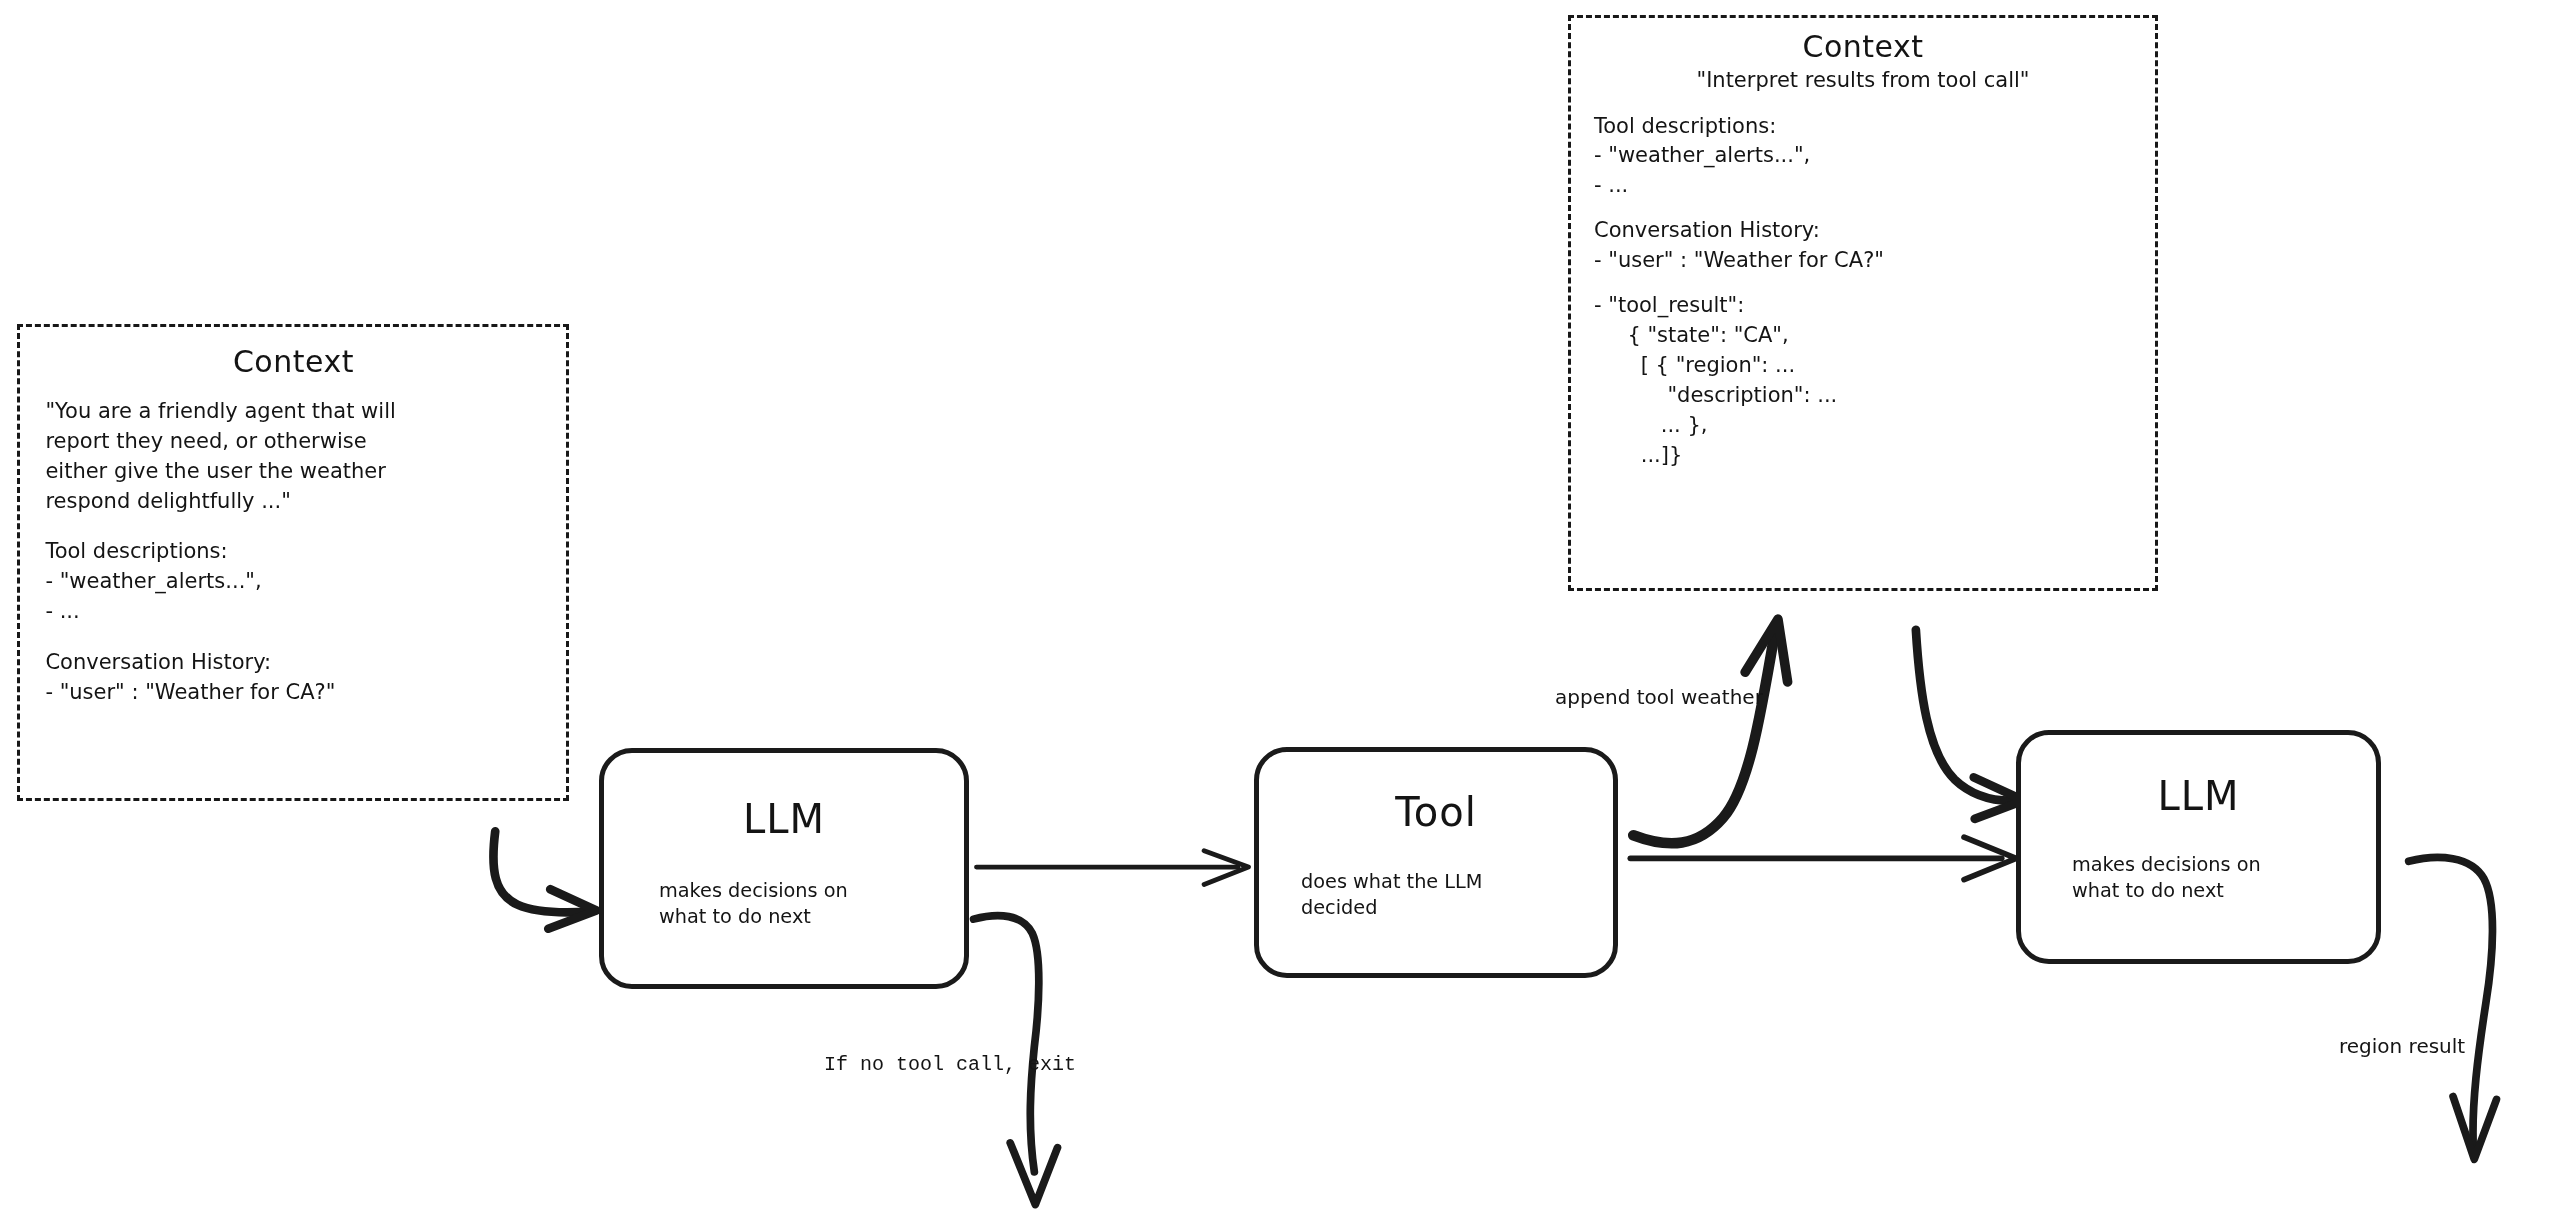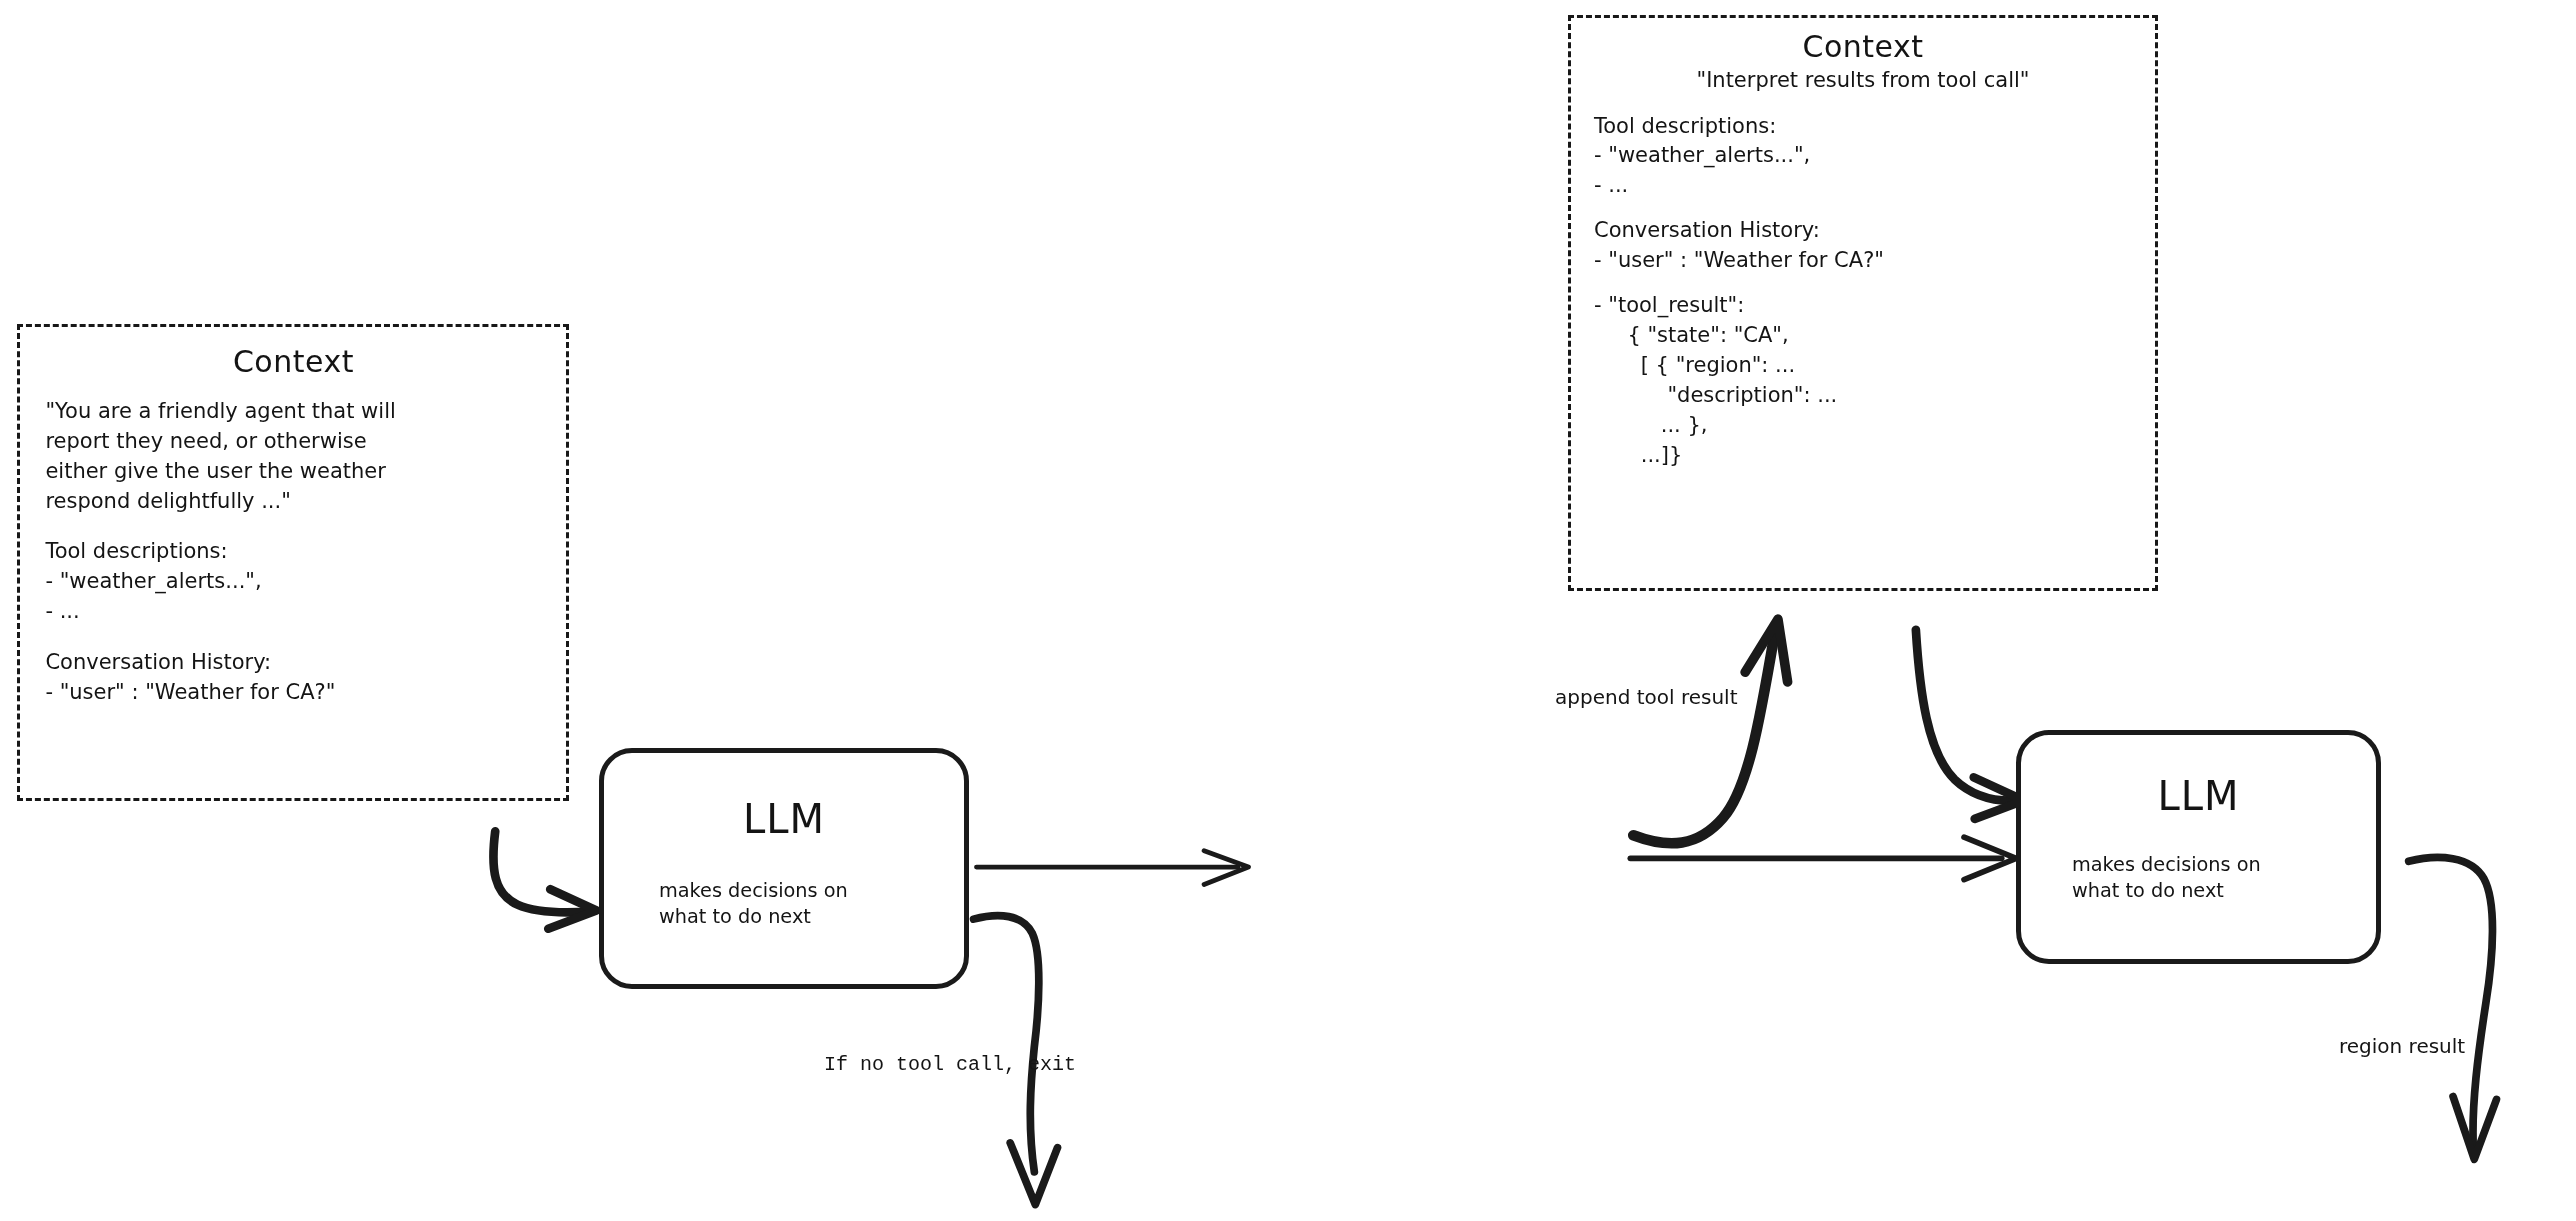--- a/index.html
+++ b/index.html
@@ -196,25 +196,30 @@
       </div>
     </div>
   </div>
 
   <div class="node n-llm1">
     <div class="node-title">LLM</div>
     <div class="node-sub">makes decisions on
 what to do next</div>
   </div>
 
+  <div class="node n-tool">
+    <div class="node-title">Tool</div>
+    <div class="node-sub">does what the LLM
+decided</div>
+  </div>
 
   <div class="node n-llm2">
     <div class="node-title">LLM</div>
     <div class="node-sub">makes decisions on
 what to do next</div>
   </div>
 
   <div class="edge-label lbl-exit">If no tool call, exit</div>
-  <div class="edge-label lbl-append">append tool result</div>
+  <div class="edge-label lbl-append">append tool weather</div>
   <div class="edge-label lbl-return">region result</div>
 
 </div>
 
 
 </body></html>

